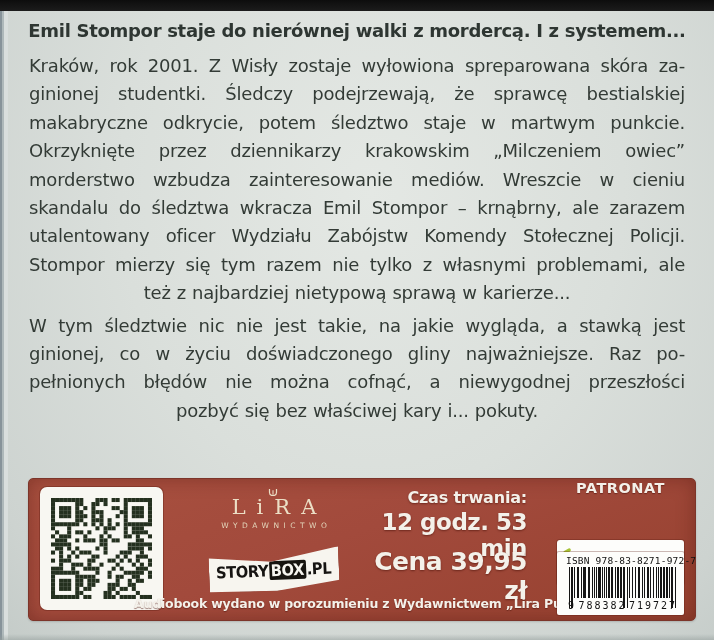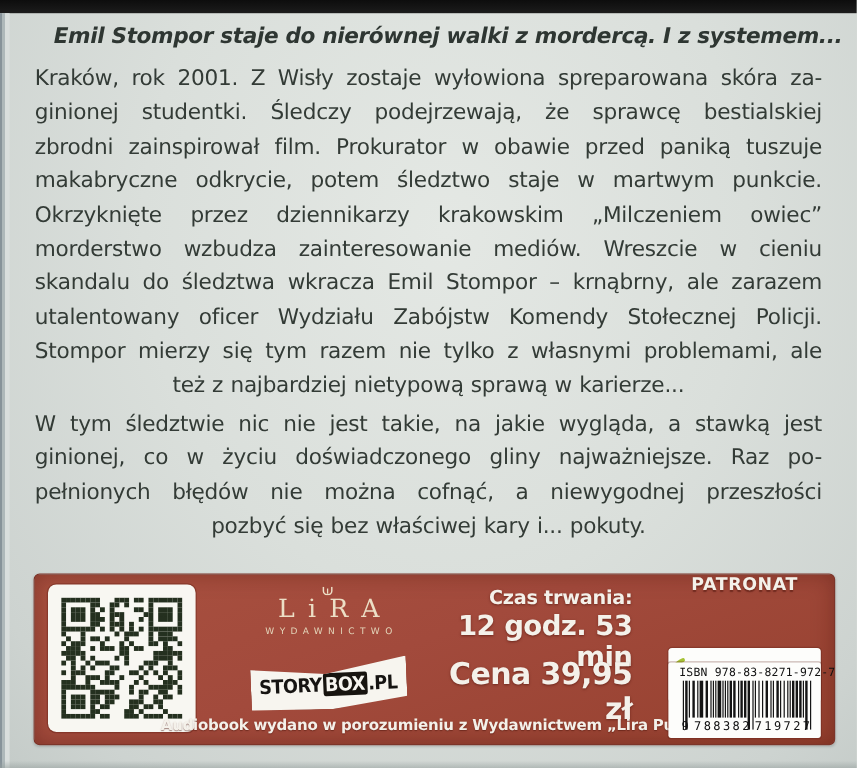--- a/index.html
+++ b/index.html
@@ -15,22 +15,22 @@
   }
   .top-strip{position:absolute;left:0;top:0;width:714px;height:11px;background:linear-gradient(#0d0d0d,#1c1c1c);}
   .left-strip{position:absolute;left:0;top:11px;width:8px;height:629px;
     background:linear-gradient(to right,#87939a 0 2px,#aeb8ba 2px 4px,#d9dedd 4px 8px);}
   .bottom-edge{position:absolute;left:0;bottom:0;width:714px;height:6px;
     background:linear-gradient(to top, rgba(150,160,158,.55), rgba(150,160,158,0));}
 
   
   .tagline{
     position:absolute;left:12px;top:16px;width:690px;
-    font-size:18px;font-weight:700;font-style:italic;color:#2e3632;
-    text-align:right;letter-spacing:-0.3px;line-height:30px;white-space:nowrap;
+    font-size:18px;font-weight:700;color:#2e3632;
+    text-align:center;letter-spacing:-0.3px;line-height:30px;white-space:nowrap;
   }
   .synopsis{position:absolute;left:29px;top:52px;width:656px;color:#333b36;}
   .para{width:100%;}
   .para + .para{margin-top:4px;}
   .line{
     font-size:18px;line-height:28.4px;letter-spacing:-0.2px;word-spacing:0.5px;
     text-align:justify;text-align-last:justify;white-space:nowrap;overflow:hidden;
   }
   .line.center{text-align:center;text-align-last:center;}
 
@@ -124,21 +124,20 @@
 <div class="cover-bg"></div>
 <div class="top-strip"></div>
 <div class="left-strip"></div>
 
 <div class="tagline">Emil Stompor staje do nierównej walki z mordercą. I z systemem...</div>
 
 <div class="synopsis">
   <div class="para">
     <div class="line">Kraków, rok 2001. Z Wisły zostaje wyłowiona spreparowana skóra za-</div>
     <div class="line">ginionej studentki. Śledczy podejrzewają, że sprawcę bestialskiej</div>
-    <div class="line">zbrodni zainspirował film. Prokurator w obawie przed paniką tuszuje</div>
     <div class="line">makabryczne odkrycie, potem śledztwo staje w martwym punkcie.</div>
     <div class="line">Okrzyknięte przez dziennikarzy krakowskim „Milczeniem owiec”</div>
     <div class="line">morderstwo wzbudza zainteresowanie mediów. Wreszcie w cieniu</div>
     <div class="line">skandalu do śledztwa wkracza Emil Stompor – krnąbrny, ale zarazem</div>
     <div class="line">utalentowany oficer Wydziału Zabójstw Komendy Stołecznej Policji.</div>
     <div class="line">Stompor mierzy się tym razem nie tylko z własnymi problemami, ale</div>
     <div class="line center">też z najbardziej nietypową sprawą w karierze...</div>
   </div>
   <div class="para">
     <div class="line">W tym śledztwie nic nie jest takie, na jakie wygląda, a stawką jest</div>

